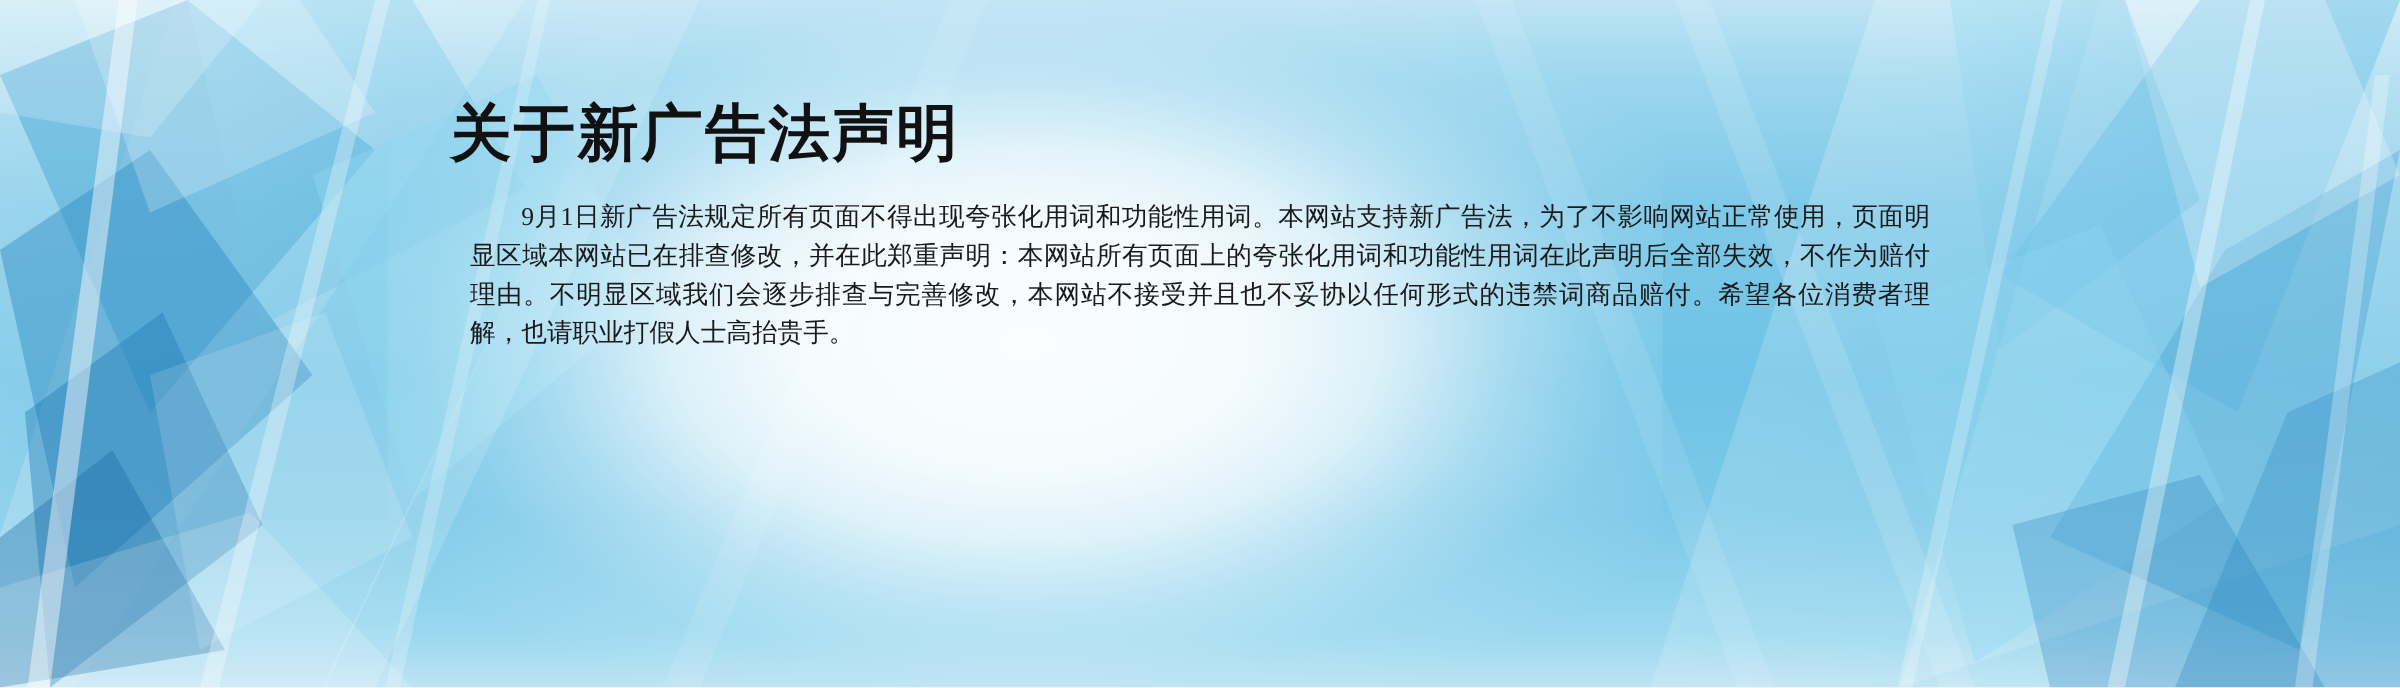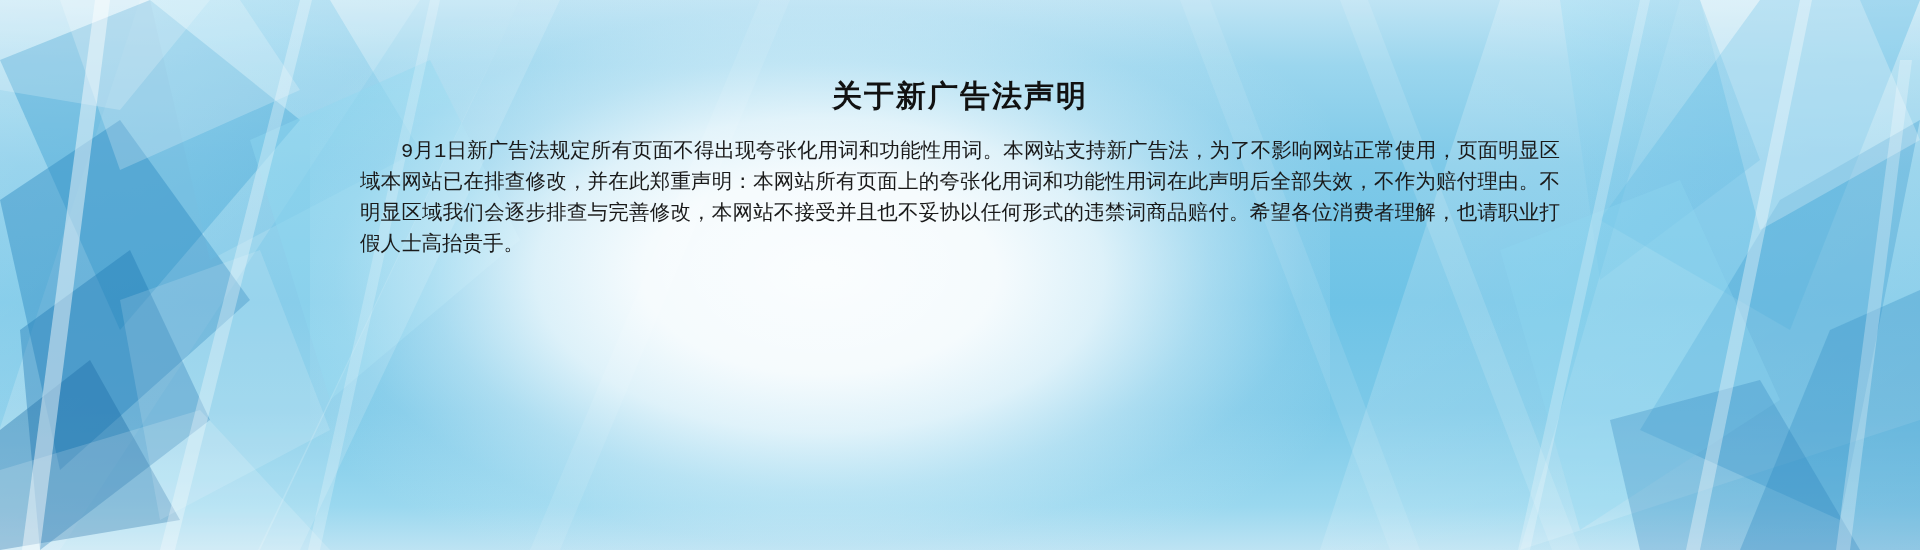--- a/index.html
+++ b/index.html
@@ -51,38 +51,38 @@
   
   #content {
     position: absolute;
     left: 360px;
     top: 78px;
     width: 1200px;
     z-index: 20;
   }
 
   #title {
-    text-align: center;
-    font-size: 30px;
+    text-align: left;
+    font-size: 49px;
     font-weight: bold;
     color: #111111;
     letter-spacing: 2px;
     line-height: 1.2;
     margin: 0 0 22px 0;
     font-family: "DejaVu Sans", "Liberation Sans", sans-serif;
   }
 
   .para {
     font-size: 20.5px;
     line-height: 31px;
     color: #1a1a1a;
     text-align: justify;
     text-justify: inter-character;
-    margin: 0;
-    font-family: Liberation Mono, monospace;
+    margin: 16px;
+    font-family: Liberation Serif, serif;
   }
   .para.indent {
     text-indent: 2em;
   }
 </style>
 </head>
 <body>
 
 <div id="banner">
 

